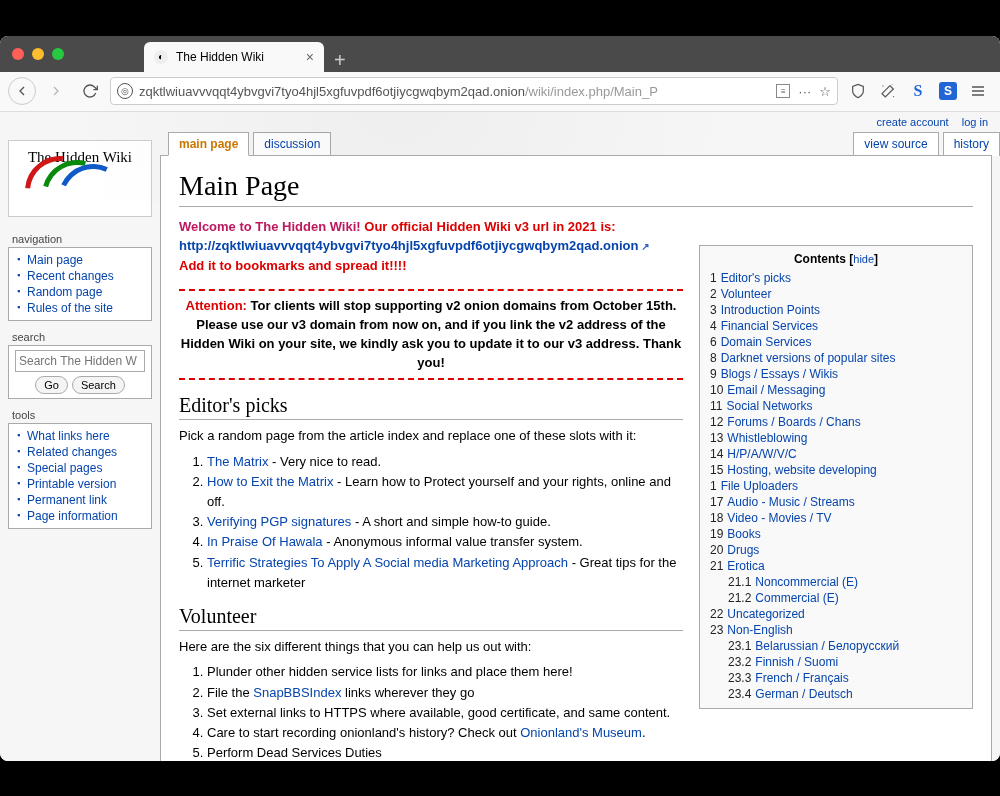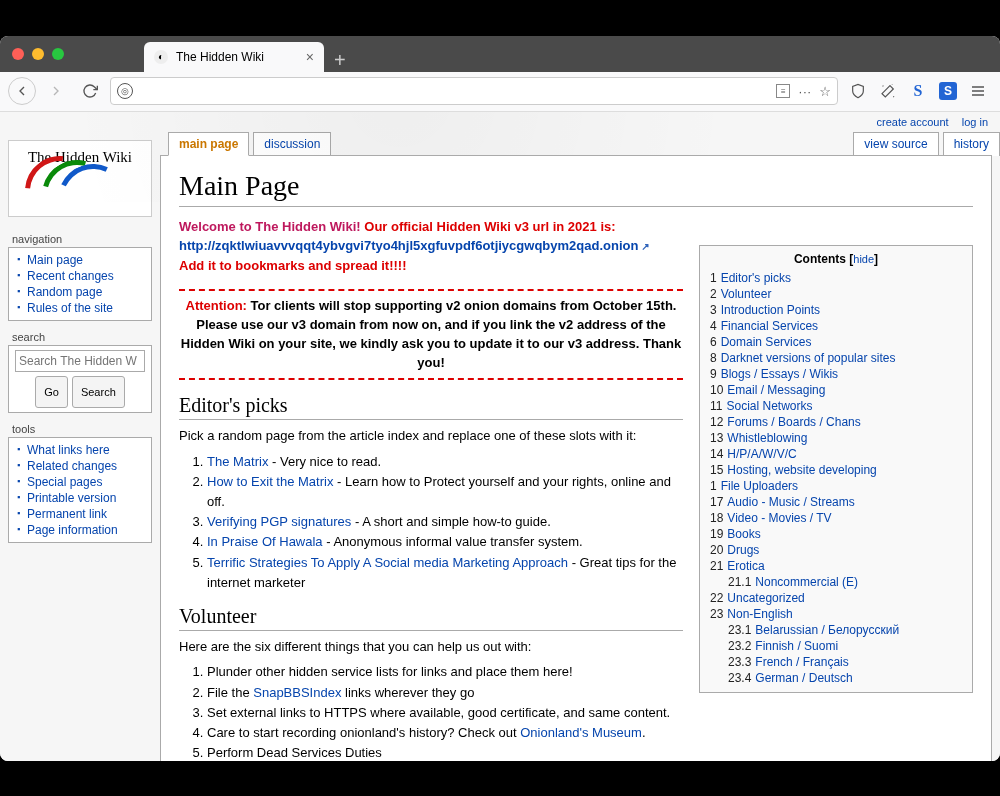--- a/index.html
+++ b/index.html
@@ -39,21 +39,21 @@
   .sw-g { width:70px; height:70px; border:5px solid transparent; border-top-color:#0a8a0a; left:12px; top:-6px; transform:rotate(-30deg);}
   .sw-b { width:70px; height:70px; border:5px solid transparent; border-top-color:#1059c9; left:28px; top:-2px; transform:rotate(-20deg);}
   .portlet h3 { font-size:11px; font-weight:normal; color:#444; padding:2px 4px; border-bottom:1px solid #aaa; background:transparent; }
   .portlet .pbody { background:#fff; border:1px solid #aaa; border-top:none; padding:4px 6px; margin-bottom:8px; }
   .portlet ul { list-style:none; padding-left:2px; }
   .portlet li { font-size:12px; padding:1px 0 1px 10px; position:relative; }
   .portlet li::before { content:"▪"; color:#0645ad; position:absolute; left:0; font-size:9px; top:2px; }
   .portlet li a { color:#0645ad; text-decoration:none; }
   .searchbox input[type=text] { width:100%; border:1px solid #aaa; padding:3px; font-size:12px; color:#888; }
   .searchbox .btns { display:flex; gap:4px; justify-content:center; margin-top:4px; }
-  .searchbox button { font-size:11px; padding:9px 8px; border:1px solid #aaa; background:#f4f4f4; border-radius:3px; cursor:pointer;text-align:right; }
+  .searchbox button { font-size:11px; padding:2px 8px; border:1px solid #aaa; background:#f4f4f4; border-radius:9px; cursor:pointer;text-align:right; }
   .main { flex:1; min-width:0; }
   .tabs-row { display:flex; gap:4px; padding-left:8px; }
   .ptab { background:#fff; border:1px solid #aaa; border-bottom:none; padding:4px 10px; font-size:12px; }
   .ptab a { color:#0645ad; text-decoration:none; }
   .ptab.selected a { color:#ca7700; font-weight:bold; }
   .ptab.selected { border-bottom:1px solid #fff; position:relative; z-index:2; }
   .tabs-spacer { flex:1; }
   .content-box { background:#fff; border:1px solid #aaa; margin:0 8px 8px 0; padding:14px 18px; position:relative; top:-1px; }
   h1.firstHeading { font-family: "Linux Libertine", Georgia, serif; font-size:28px; font-weight:normal; border-bottom:1px solid #aaa; margin-bottom:10px; padding-bottom:4px; }
   .content-flex { display:flex; gap:16px; }
@@ -112,20 +112,23 @@
         </svg>
     </div>
     <div class="tbtn">
       <svg viewBox="0 0 24 24" fill="none" stroke="#555" stroke-width="2">
           <path d="M23 4v6h-6"></path>
           <path d="M20.49 15a9 9 0 1 1-2.12-9.36L23 10"></path>
         </svg>
     </div>
     <div class="addrbar">
       <span class="onion-icon">◎</span>
+      <span class="addr-text">
+        <span>zqktlwiuavvvqqt4ybvgvi7tyo4hjl5xgfuvpdf6otjiycgwqbym2qad.onion</span><span class="path">/wiki/index.php/Main_P</span>
+      </span>
       <div style="margin-left:auto;display:flex;gap:8px;align-items:center;">
         <span style="border:1px solid #888;width:14px;height:14px;font-size:8px;display:flex;align-items:center;justify-content:center;">≡</span>
         <span>···</span>
         <span>☆</span>
       </div>
     </div>
     <div class="right-icons">
       <div class="tbtn">
         <svg viewBox="0 0 24 24" fill="none" stroke="#555" stroke-width="1.8">
             <path d="M12 22s8-4 8-10V5l-8-3-8 3v7c0 6 8 10 8 10z"></path>
@@ -268,20 +271,21 @@
                     <li><span class="num">13</span><a href="#">Whistleblowing</a></li>
                     <li><span class="num">14</span><a href="#">H/P/A/W/V/C</a></li>
                     <li><span class="num">15</span><a href="#">Hosting, website developing</a></li>
                     <li><span class="num">1</span><a href="#">File Uploaders</a></li>
                     <li><span class="num">17</span><a href="#">Audio - Music / Streams</a></li>
                     <li><span class="num">18</span><a href="#">Video - Movies / TV</a></li>
                     <li><span class="num">19</span><a href="#">Books</a></li>
                     <li><span class="num">20</span><a href="#">Drugs</a></li>
                     <li><span class="num">21</span><a href="#">Erotica</a></li>
                     <li class="sub"><span class="num">21.1</span><a href="#">Noncommercial (E)</a></li>
+                    <li class="sub"><span class="num">21.2</span><a href="#">Commercial (E)</a></li>
                     <li><span class="num">22</span><a href="#">Uncategorized</a></li>
                     <li><span class="num">23</span><a href="#">Non-English</a></li>
                     <li class="sub"><span class="num">23.1</span><a href="#">Belarussian / Белорусский</a></li>
                     <li class="sub"><span class="num">23.2</span><a href="#">Finnish / Suomi</a></li>
                     <li class="sub"><span class="num">23.3</span><a href="#">French / Français</a></li>
                     <li class="sub"><span class="num">23.4</span><a href="#">German / Deutsch</a></li>
                   </ul>
               </div>
             </div>
           </div>

